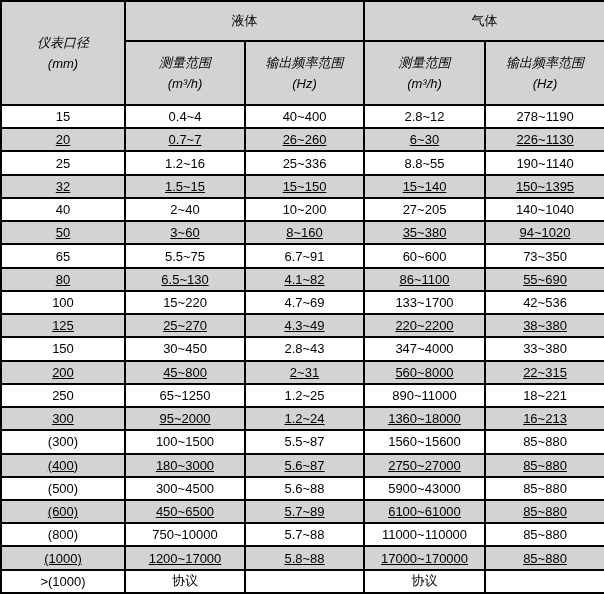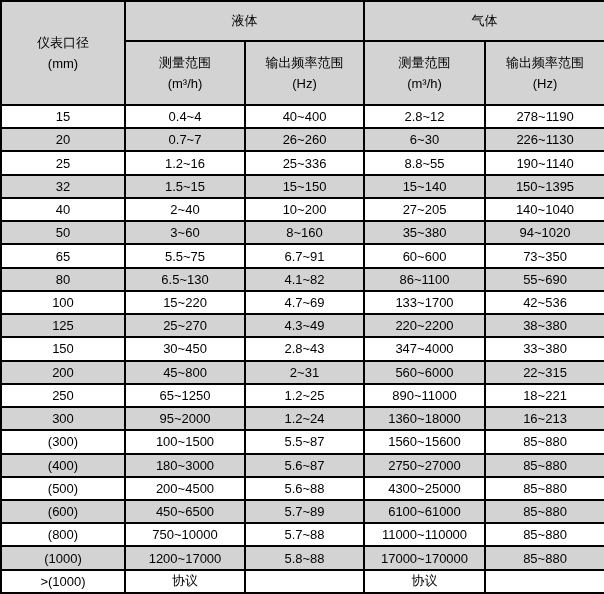--- a/index.html
+++ b/index.html
@@ -39,22 +39,22 @@
   table.spec th:first-child,
   table.spec td:first-child { border-left-width: 2px; }
   table.spec th:last-child,
   table.spec td:last-child { border-right-width: 2px; }
   table.spec th + th, table.spec td + td { border-left-width: 2px; }
 
   thead th { background: #d3d3d3; }
   tr.hrow1 { height: 40px; }
   tr.hrow2 { height: 64px; }
   tbody tr { height: 23px; padding-left: 8px; }
-  tbody tr.shaded td { background: #d3d3d3; }
-  .two-line div { line-height: 21px; }
+  tbody tr.shaded td { background: #d3d3d3; text-decoration: underline; }
+  .two-line div { line-height: 21px; font-style: italic; }
 </style>
 </head>
 <body>
 
 <div class="page">
   <table class="spec">
     <colgroup>
       <col style="width:124px">
       <col style="width:120px">
       <col style="width:119px">
@@ -164,21 +164,21 @@
           <td>150</td>
           <td>30~450</td>
           <td>2.8~43</td>
           <td>347~4000</td>
           <td>33~380</td>
         </tr>
         <tr class="shaded">
           <td>200</td>
           <td>45~800</td>
           <td>2~31</td>
-          <td>560~6000</td>
+          <td>560~8000</td>
           <td>22~315</td>
         </tr>
         <tr>
           <td>250</td>
           <td>65~1250</td>
           <td>1.2~25</td>
           <td>890~11000</td>
           <td>18~221</td>
         </tr>
         <tr class="shaded">
@@ -197,23 +197,23 @@
         </tr>
         <tr class="shaded">
           <td>(400)</td>
           <td>180~3000</td>
           <td>5.6~87</td>
           <td>2750~27000</td>
           <td>85~880</td>
         </tr>
         <tr>
           <td>(500)</td>
-          <td>200~4500</td>
+          <td>300~4500</td>
           <td>5.6~88</td>
-          <td>4300~25000</td>
+          <td>5900~43000</td>
           <td>85~880</td>
         </tr>
         <tr class="shaded">
           <td>(600)</td>
           <td>450~6500</td>
           <td>5.7~89</td>
           <td>6100~61000</td>
           <td>85~880</td>
         </tr>
         <tr>

